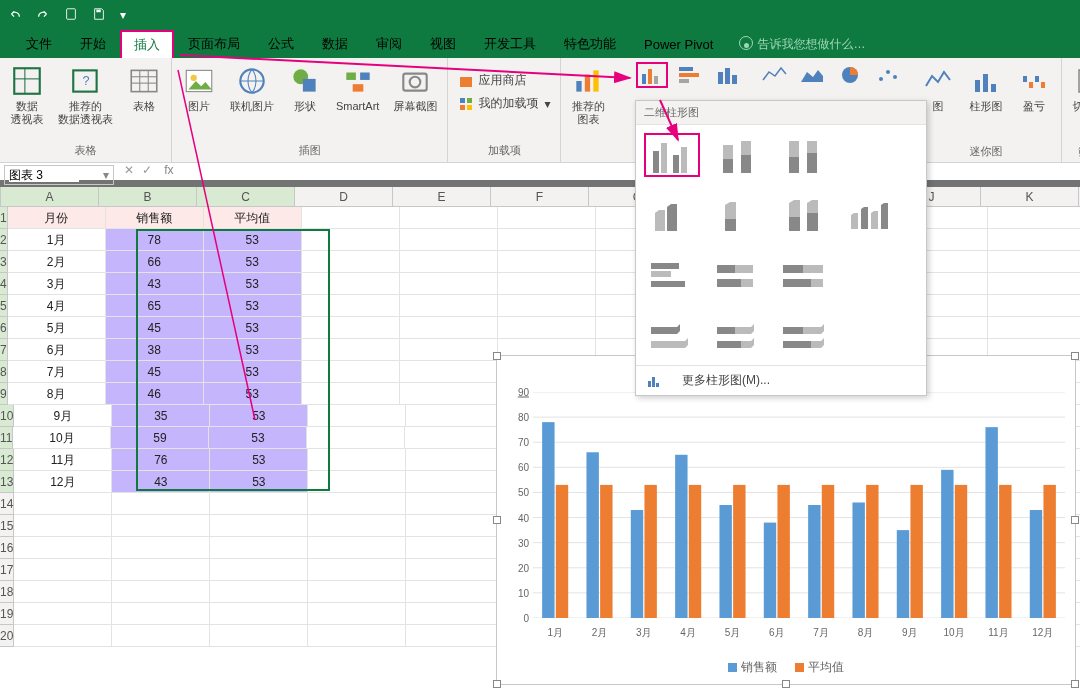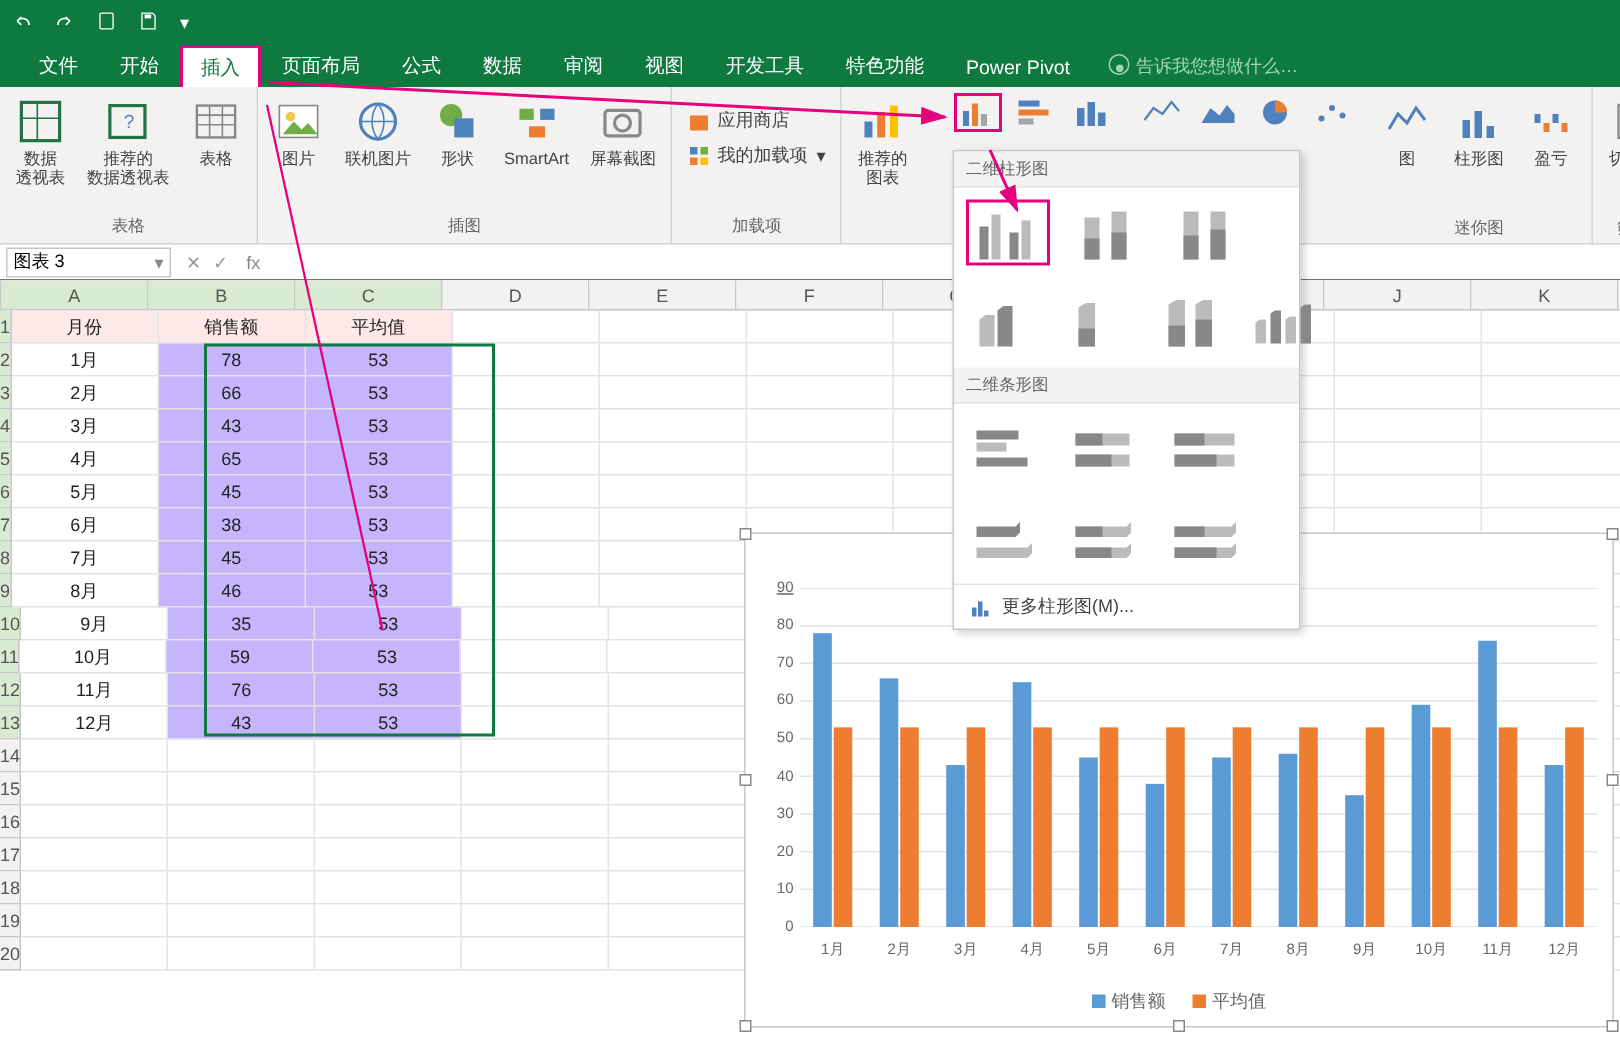--- a/index.html
+++ b/index.html
@@ -2,48 +2,48 @@
 <html><head>
 <meta charset="utf-8">
 <style>
 *{box-sizing:border-box;margin:0;padding:0;font-family:"Microsoft YaHei",sans-serif;font-size:12px}
 body{background:#fff;width:1080px;height:694px;overflow:hidden;position:relative}
 .titlebar{height:30px;background:#0e7a3f;color:#fff;display:flex;align-items:center;padding:0 8px}
 .qat{display:flex;gap:14px;align-items:center}
 .qat svg{width:14px;height:14px}
 .title{flex:1;text-align:center;font-size:13px;color:#fff;padding-right:120px}
 .tabs{height:28px;background:#0e7a3f;display:flex;align-items:center;padding-left:12px;gap:0}
-.tab{color:#ffffff;padding:5px 14px;cursor:pointer;font-size:13px}
+.tab{color:#000000;padding:5px 14px;cursor:pointer;font-size:13px}
 .tab.active{background:#fff;color:#0e7a3f;border:2px solid #e6007e;border-bottom:none;padding:4px 12px}
 .tell{color:#9fd6b8;margin-left:12px;font-size:13px}
 .tell-icon{display:inline-block;width:14px;height:14px;border:1px solid #9fd6b8;border-radius:50%;margin-right:4px;vertical-align:-2px;position:relative}
 .tell-icon::after{content:"";position:absolute;width:5px;height:5px;border-radius:50%;background:#9fd6b8;top:6px;left:4px}
 .ribbon{height:105px;background:#f3f2f1;border-bottom:1px solid #d4d4d4;display:flex;position:relative}
 .group{border-right:1px solid #d4d4d4;padding:4px 6px 2px;display:flex;flex-direction:column;align-items:center;justify-content:space-between}
 .group-label{color:#666;font-size:11px;padding:2px 0}
 .group-row{display:flex;gap:6px;align-items:flex-start}
 .btn{display:flex;flex-direction:column;align-items:center;gap:2px;padding:2px 4px;cursor:pointer}
 .btn-icon{width:34px;height:34px;display:flex;align-items:center;justify-content:center}
 .btn-label{font-size:11px;color:#444;text-align:center;line-height:1.2}
 .small-row{display:flex;flex-direction:column;gap:2px;align-items:flex-start}
 .small-btn{display:flex;align-items:center;gap:4px;padding:2px 4px;cursor:pointer;font-size:11px;color:#444}
 .chart-big{width:30px;height:30px}
 
-.chart-dd{position:absolute;top:0;left:635px;width:232px;background:#fff;border:1px solid #c7c7c7;box-shadow:2px 2px 6px rgba(0,0,0,.2);z-index:10}
+.chart-dd{position:absolute;top:0;left:635px;width:292px;background:#fff;border:1px solid #c7c7c7;box-shadow:2px 2px 6px rgba(0,0,0,.2);z-index:10}
 .dd-mini-btn{width:32px;height:26px;border:2px solid transparent;display:flex;align-items:center;justify-content:center}
 .dd-mini-btn.hl{border-color:#e6007e}
 .dd-sec-title{background:#f3f2f1;padding:4px 8px;font-size:11px;color:#666;border-bottom:1px solid #e3e3e3}
 .dd-row{display:flex;gap:10px;padding:8px}
 .dd-opt{width:56px;height:44px;border:1px solid transparent;display:flex;align-items:center;justify-content:center;cursor:pointer}
 .dd-opt.hl{border:2px solid #e6007e}
-.dd-more{padding:6px 10px;display:flex;align-items:center;gap:6px;font-size:11px;color:#444;cursor:pointer;border-top:1px solid #e3e3e3}
+.dd-more{padding:6px 10px;display:flex;align-items:center;gap:20px;font-size:11px;color:#444;cursor:pointer;border-top:1px solid #e3e3e3}
 
 .right-ribbon{position:absolute;left:915px;top:0;height:105px;display:flex}
 
-.fxbar{height:24px;border-bottom:1px solid #737373;display:flex;align-items:center;background:#fff}
+.fxbar{height:24px;border-bottom:7px solid #737373;display:flex;background:#fff}
 .namebox{width:110px;border:1px solid #c7c7c7;height:20px;margin:2px 4px;display:flex;align-items:center;padding:0 4px;justify-content:space-between}
 .namebox input{border:none;width:70px;font-size:12px;outline:none}
 .fx-btns{display:flex;gap:8px;padding:0 6px;color:#999}
 .fx-label{color:#888;margin-left:6px}
 
 .sheet{position:relative;background:#fff}
 .col-headers{display:flex;height:20px;background:#f3f2f1}
 .corner{width:38px;border-right:1px solid #c7c7c7;border-bottom:1px solid #c7c7c7;background:#f3f2f1;position:relative}
 .corner::after{content:"";position:absolute;right:2px;bottom:2px;border:5px solid transparent;border-right-color:#999;border-bottom-color:#999}
 .ch{flex:0 0 98px;border-right:1px solid #c7c7c7;border-bottom:1px solid #c7c7c7;text-align:center;line-height:20px;color:#555;background:#f3f2f1}
@@ -397,21 +397,20 @@
       </div>
     <div class="dd-opt">
         <svg width="50" height="40">
           <path d="M6 34V20l3-2h4v16z" fill="#bbb"></path>
           <path d="M16 34V14l3-2h4v22z" fill="#888"></path>
           <path d="M26 34V18l3-2h4v18z" fill="#bbb"></path>
           <path d="M36 34V10l3-2h4v26z" fill="#888"></path>
         </svg>
       </div>
   </div>
-  <div class="dd-sec-title">二维条形图</div>
   <div class="dd-row">
     <div class="dd-opt">
         <svg width="50" height="40">
           <rect x="4" y="8" width="28" height="6" fill="#888"></rect>
           <rect x="4" y="16" width="20" height="6" fill="#bbb"></rect>
           <rect x="4" y="26" width="34" height="6" fill="#888"></rect>
         </svg>
       </div>
     <div class="dd-opt">
         <svg width="50" height="40">

